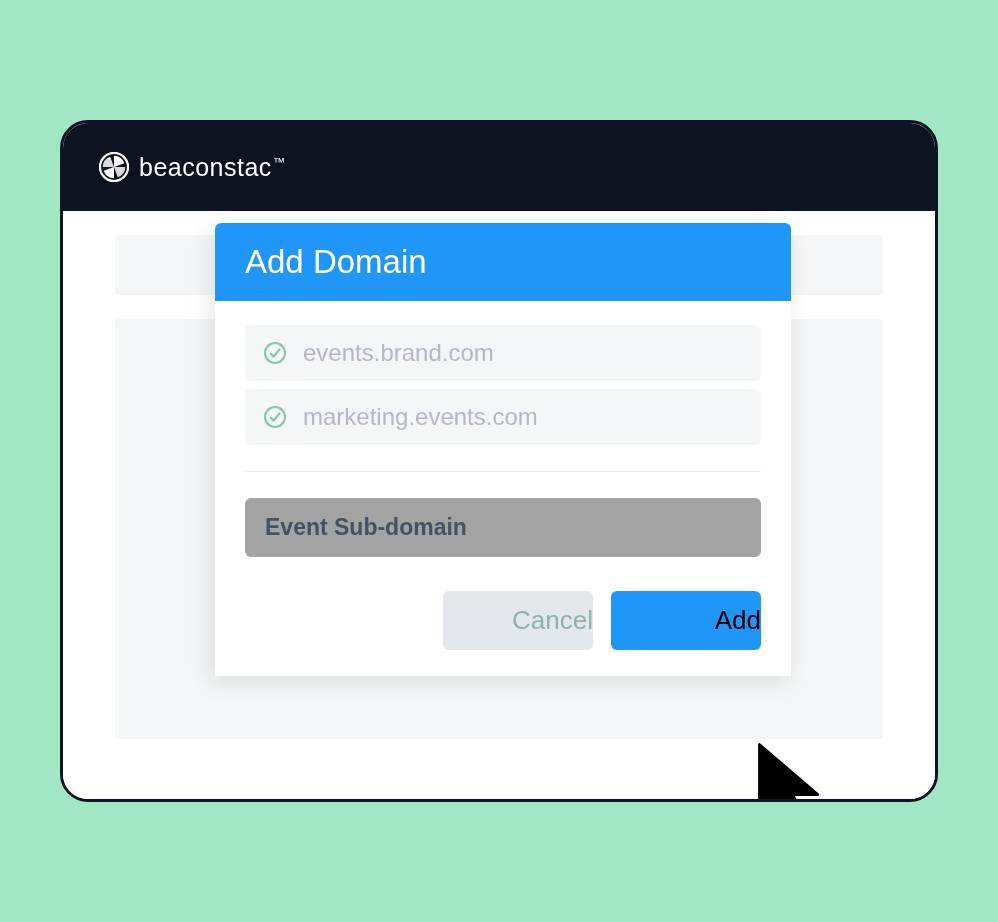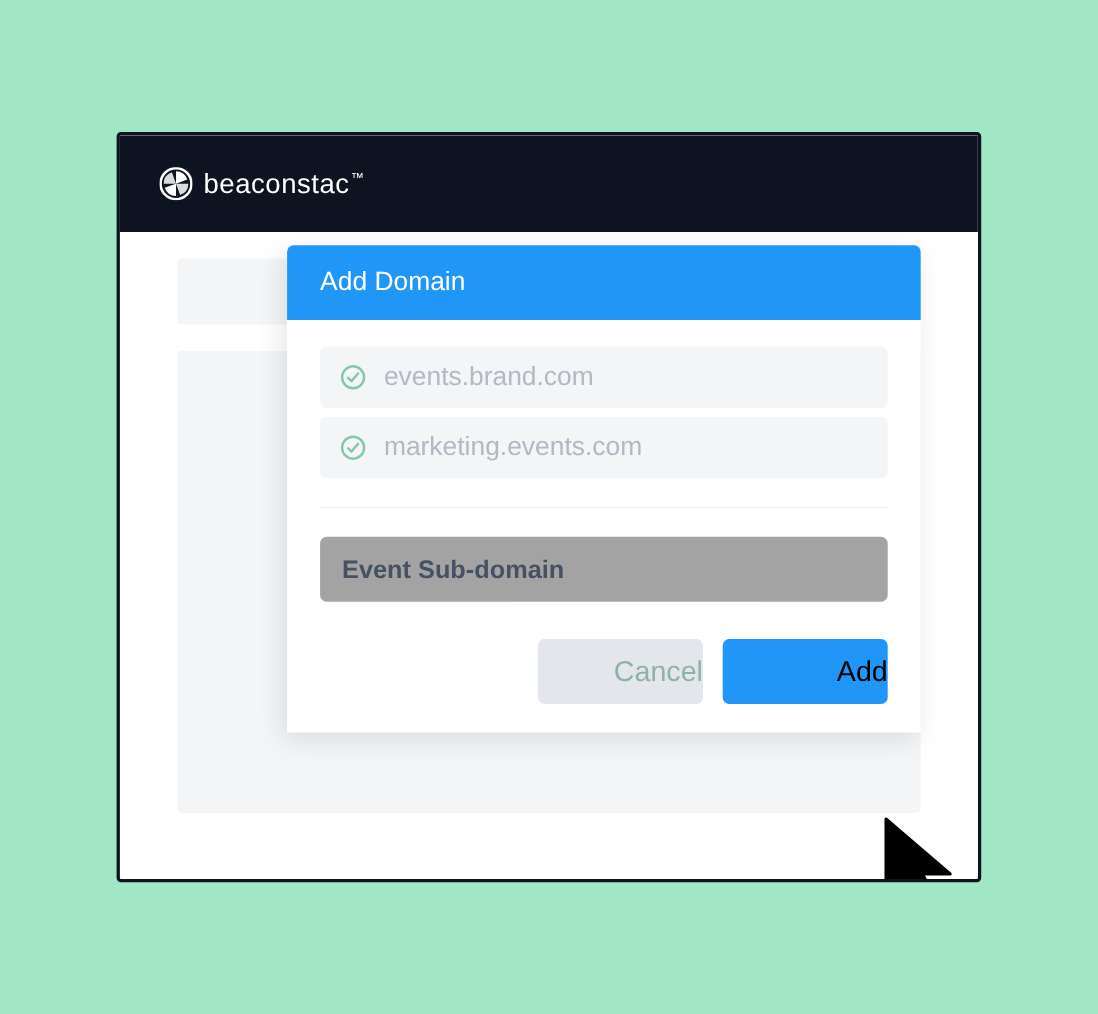--- a/index.html
+++ b/index.html
@@ -12,23 +12,23 @@
       background: #a1e6c5;
       width: 998px;
       height: 922px;
       display: flex;
       align-items: center;
       justify-content: center;
       font-family: -apple-system, BlinkMacSystemFont, 'Segoe UI', Arial, sans-serif;
     }
 
     .window {
-      width: 786px;
+      width: 878px;
       background: #fff;
-      border-radius: 4px;
+      border-radius: 28px;
       border: 3px solid #0d1320;
       overflow: hidden;
       position: relative;
     }
 
     .titlebar {
       background: #0d1320;
       height: 88px;
       display: flex;
       align-items: center;
@@ -87,21 +87,21 @@
       width: 576px;
       background: #fff;
       box-shadow: -4px 6px 24px rgba(0,0,0,0.10);
       border-radius: 6px 6px 0 0;
     }
 
     .modal-header {
       background: #2196f9;
       color: #fff;
       padding: 20px 30px;
-      font-size: 24px;
+      font-size: 33px;
       font-weight: 400;
       border-radius: 6px 6px 0 0;
     }
 
     .modal-body {
       padding: 24px 30px 26px 30px;
     }
 
     .domain-list {
       display: flex;

